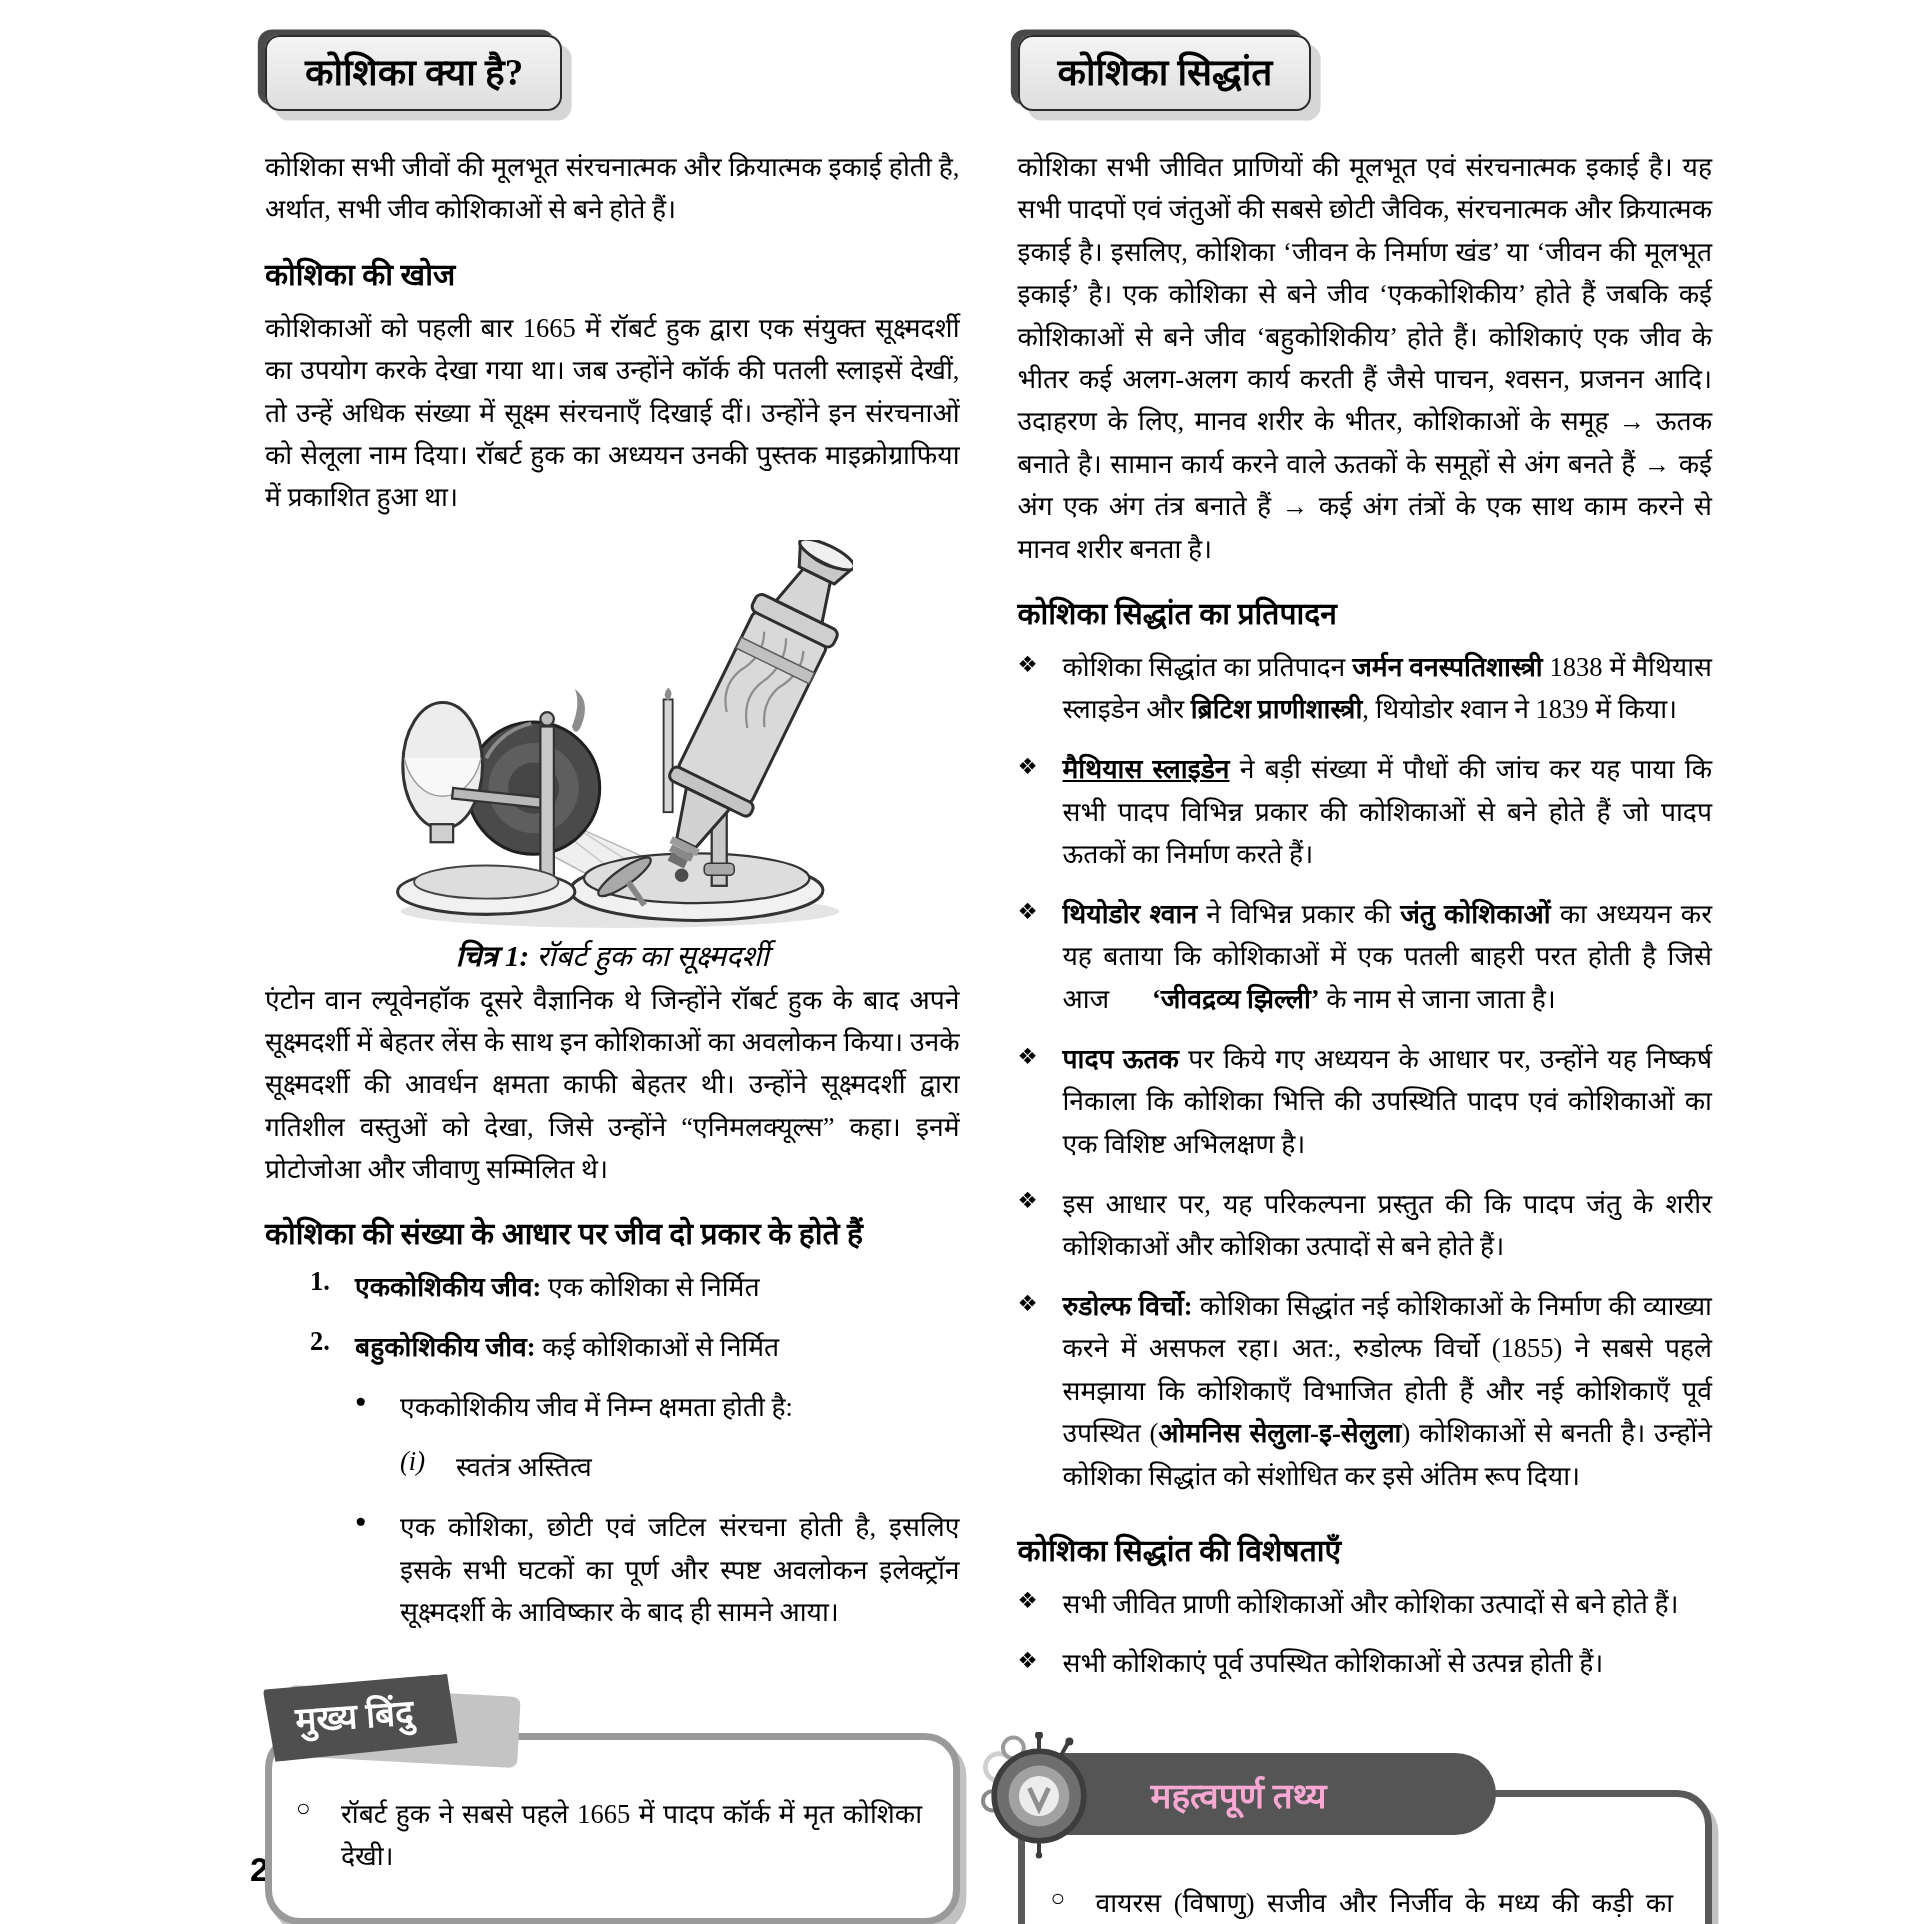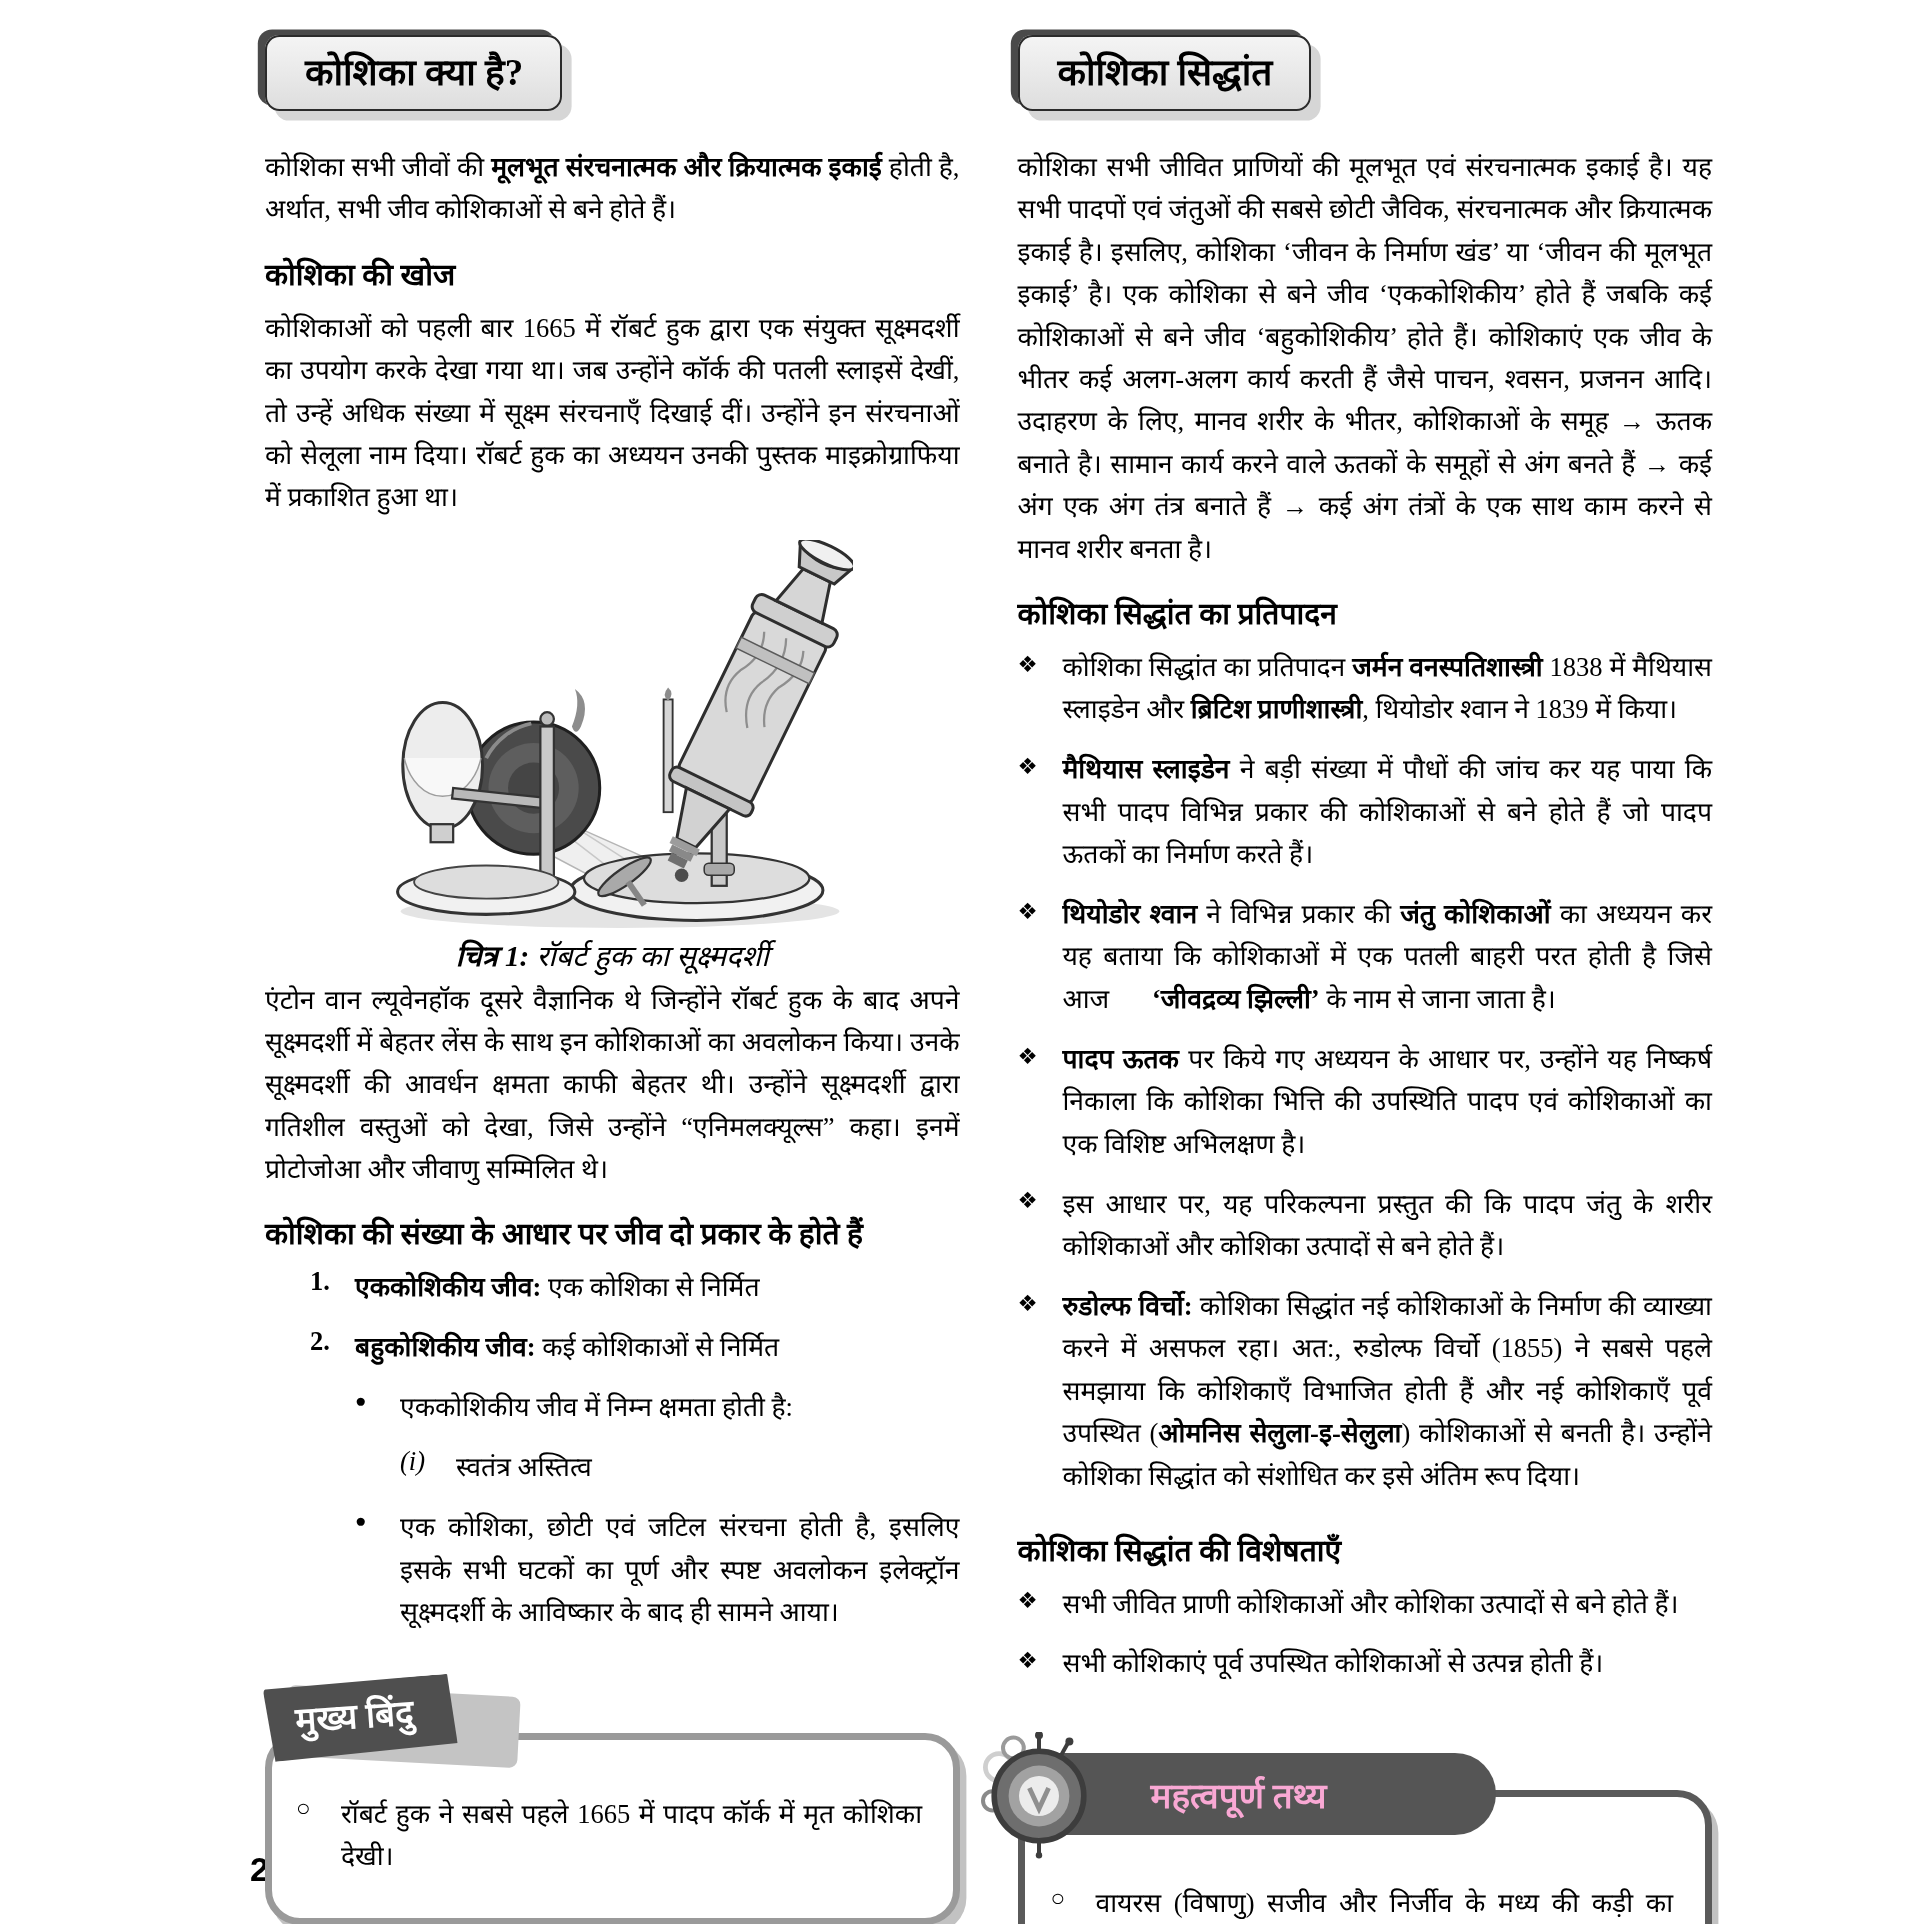--- a/index.html
+++ b/index.html
@@ -60,21 +60,21 @@
 </style>
 </head>
 <body>
 
 <div class="page">
   <div class="columns">
 
     <div class="col">
       <div class="h-box">कोशिका क्या है?</div>
 
-      <p class="body"><span>कोशिका सभी जीवों की </span><span style="font-weight: bold;">मूलभूत संरचनात्मक और क्रियात्मक इकाई</span><span> होती है, अर्थात, सभी जीव कोशिकाओं से बने होते हैं।</span></p>
+      <p class="body"><span>कोशिका सभी जीवों की </span><span style="font-weight: normal;">मूलभूत संरचनात्मक और क्रियात्मक इकाई</span><span> होती है, अर्थात, सभी जीव कोशिकाओं से बने होते हैं।</span></p>
 
       <h3>कोशिका की खोज</h3>
       <p class="body"><span>कोशिकाओं को पहली बार 1665 में रॉबर्ट हुक द्वारा एक संयुक्त सूक्ष्मदर्शी का उपयोग करके देखा गया था। जब उन्होंने कॉर्क की पतली स्लाइसें देखीं, तो उन्हें अधिक संख्या में सूक्ष्म संरचनाएँ दिखाई दीं। उन्होंने इन संरचनाओं को सेलूला नाम दिया। रॉबर्ट हुक का अध्ययन उनकी पुस्तक </span><span style="">माइक्रोग्राफिया</span><span> में प्रकाशित हुआ था।</span></p>
 
       <figure>
         <svg viewBox="0 0 640 520" width="481" height="391" xmlns="http://www.w3.org/2000/svg">
           <ellipse cx="330" cy="494" rx="292" ry="22" fill="#e4e4e4"></ellipse>
 
           <path d="M268 380 L430 452 L376 492 L236 418 Z" fill="#efefef" stroke="#b5b5b5" stroke-width="2"></path>
           <path d="M275 385 L400 465 M262 395 L370 478" stroke="#c8c8c8" stroke-width="2" fill="none"></path>
@@ -187,21 +187,21 @@
 
       <h3>कोशिका सिद्धांत का प्रतिपादन</h3>
 
       <div>
         <div class="mrow">
           <span class="marker">❖</span>
           <div class="mtext"><span>कोशिका सिद्धांत का प्रतिपादन </span><span style="font-weight: bold;">जर्मन वनस्पतिशास्त्री</span><span> 1838 में मैथियास स्लाइडेन और </span><span style="font-weight: bold;">ब्रिटिश प्राणीशास्त्री</span><span>, थियोडोर श्वान ने 1839 में किया।</span></div>
         </div>
         <div class="mrow">
           <span class="marker">❖</span>
-          <div class="mtext"><span style="font-weight: bold;">मैथियास स्लाइडेन</span><span> ने बड़ी संख्या में पौधों की जांच कर यह पाया कि सभी पादप विभिन्न प्रकार की कोशिकाओं से बने होते हैं जो पादप ऊतकों का निर्माण करते हैं।</span></div>
+          <div class="mtext"><span style="font-weight: bold; text-decoration: underline;">मैथियास स्लाइडेन</span><span> ने बड़ी संख्या में पौधों की जांच कर यह पाया कि सभी पादप विभिन्न प्रकार की कोशिकाओं से बने होते हैं जो पादप ऊतकों का निर्माण करते हैं।</span></div>
         </div>
         <div class="mrow">
           <span class="marker">❖</span>
           <div class="mtext"><span style="font-weight: bold;">थियोडोर श्वान</span><span> ने विभिन्न प्रकार की </span><span style="font-weight: bold;">जंतु कोशिकाओं</span><span> का अध्ययन कर यह बताया कि कोशिकाओं में एक पतली बाहरी परत होती है जिसे आज </span><span style="font-weight: bold; margin-left: 36px;">‘जीवद्रव्य झिल्ली’</span><span> के नाम से जाना जाता है।</span></div>
         </div>
         <div class="mrow">
           <span class="marker">❖</span>
           <div class="mtext"><span style="font-weight: bold;">पादप ऊतक</span><span> पर किये गए अध्ययन के आधार पर, उन्होंने यह निष्कर्ष निकाला कि कोशिका भित्ति की उपस्थिति पादप एवं कोशिकाओं का एक विशिष्ट अभिलक्षण है।</span></div>
         </div>
         <div class="mrow">

